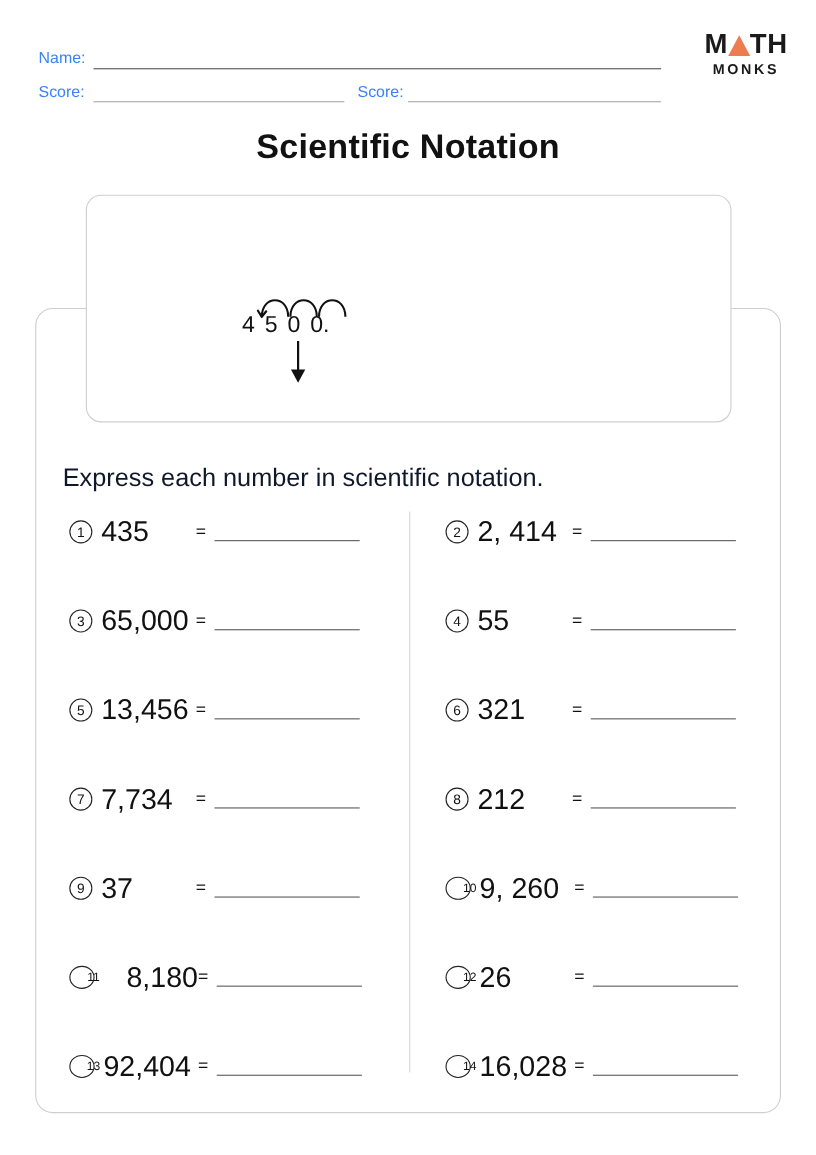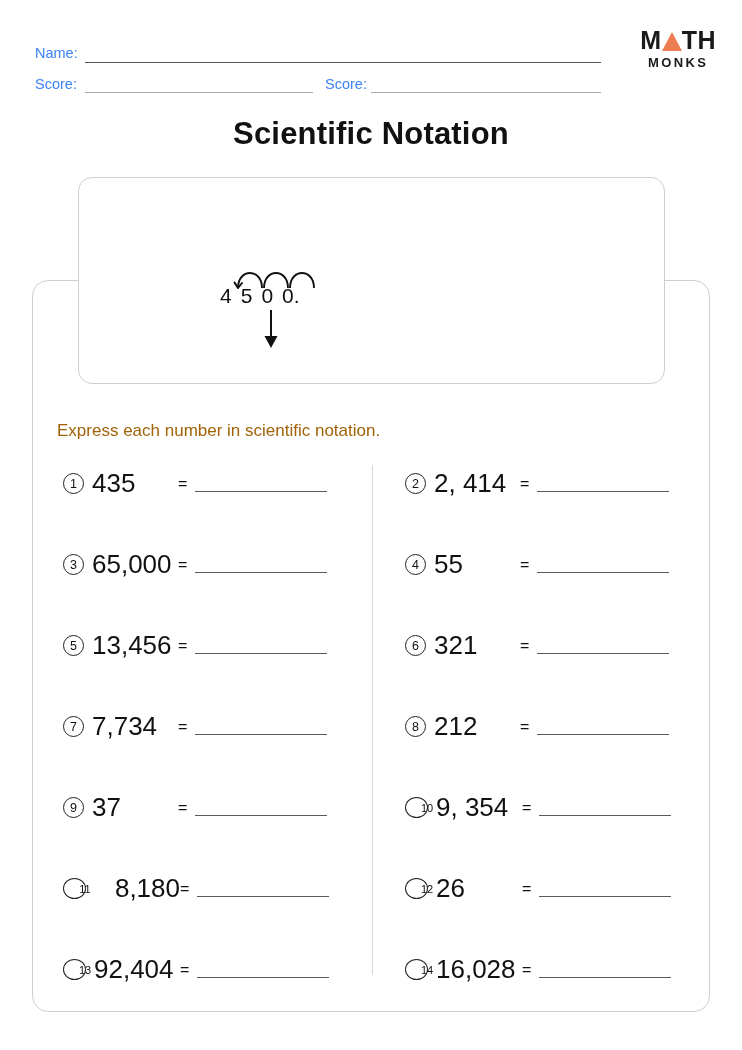--- a/index.html
+++ b/index.html
@@ -173,22 +173,22 @@
     font-size: 12.5px;
     vertical-align: super;
     font-weight: bold;
   }
 
   
   .instruction {
     position: absolute;
     left: 57px;
     top: 421px;
-    font-size: 17px;
-    color: #a16207;
+    font-size: 23px;
+    color: #0f172a;
   }
 
   
   .col-divider {
     position: absolute;
     left: 372px;
     top: 465px;
     width: 1px;
     height: 510px;
     background: #d8d8d8;
@@ -354,21 +354,21 @@
 
 <div class="problem" style="left:63px; top:792px;">
   <span class="num-circle">9</span>
   <span class="prob-value">37</span>
   <span class="eq-sign">=</span>
   <span class="answer-line"></span>
 </div>
 
 <div class="problem" style="left:405px; top:792px;">
   <span class="num-circle wide">10</span>
-  <span class="prob-value">9, 354</span>
+  <span class="prob-value">9, 260</span>
   <span class="eq-sign">=</span>
   <span class="answer-line"></span>
 </div>
 
 <div class="problem" style="left:63px; top:873px;text-align:right;">
   <span class="num-circle wide">11</span>
   <span class="prob-value">8,180</span>
   <span class="eq-sign">=</span>
   <span class="answer-line"></span>
 </div>

